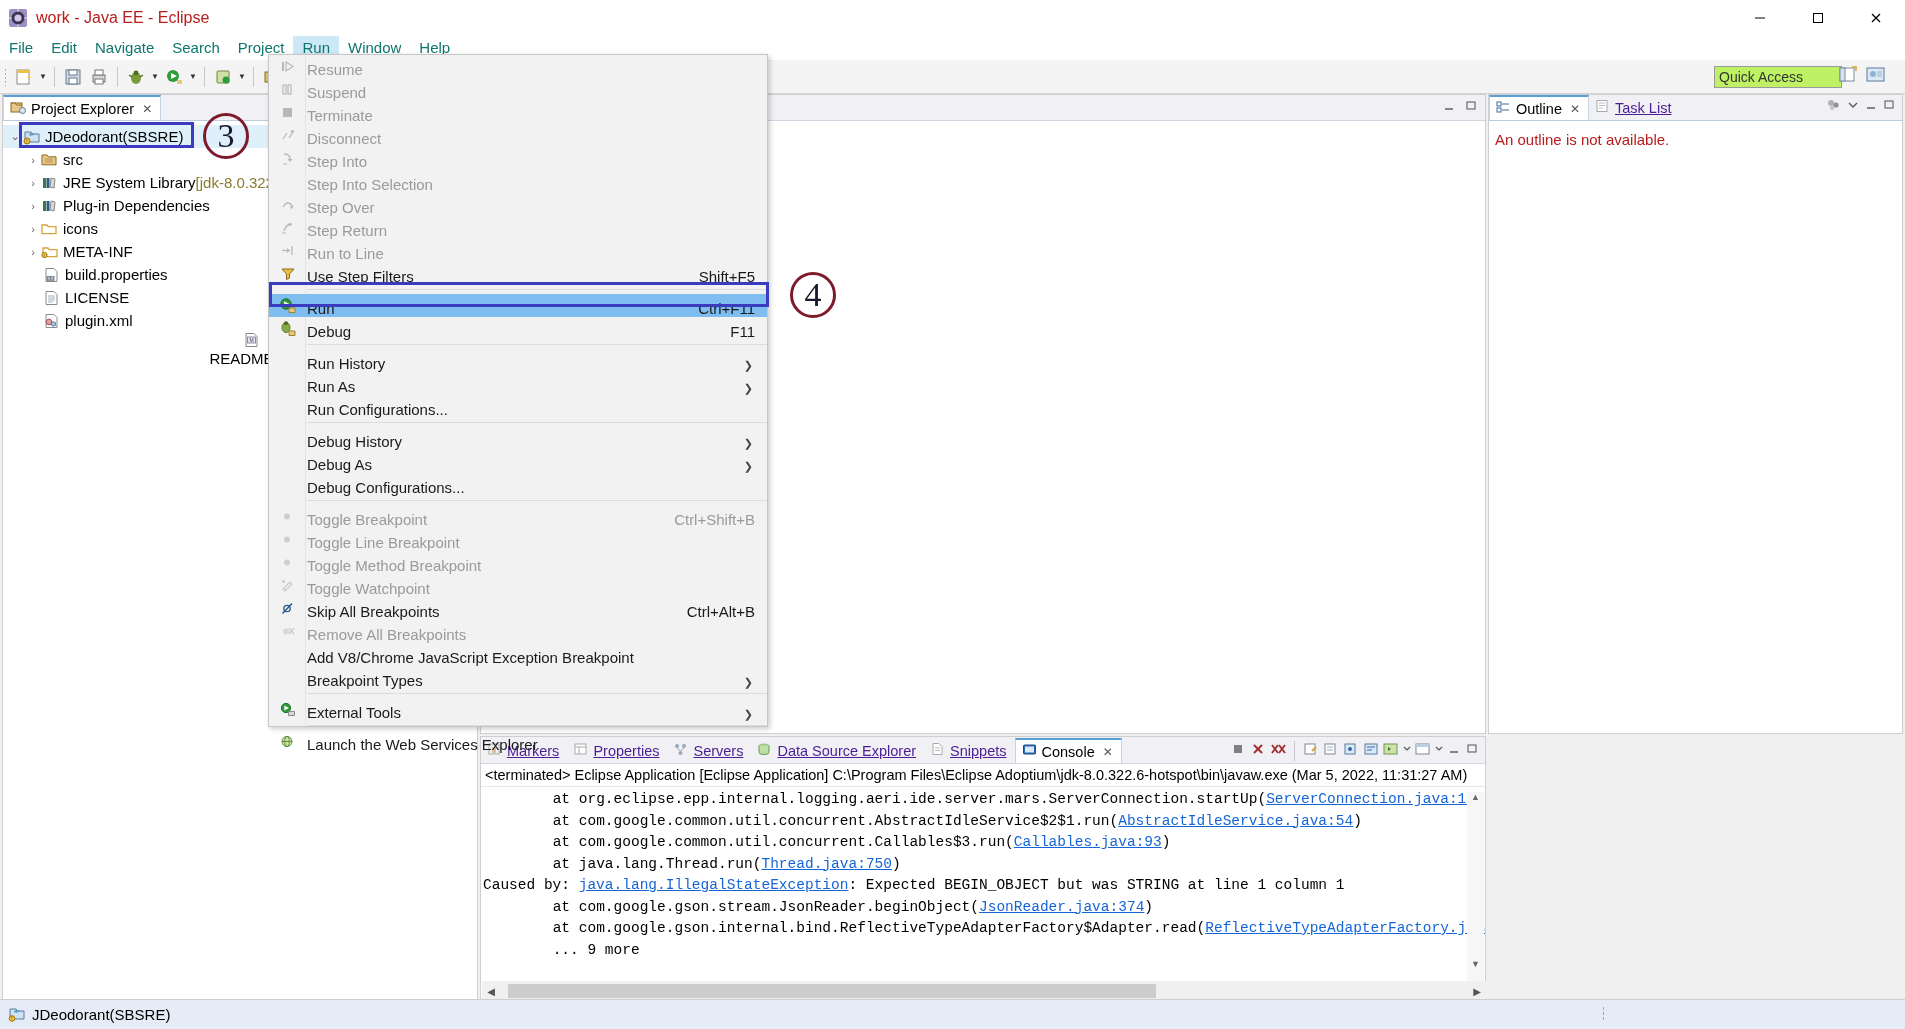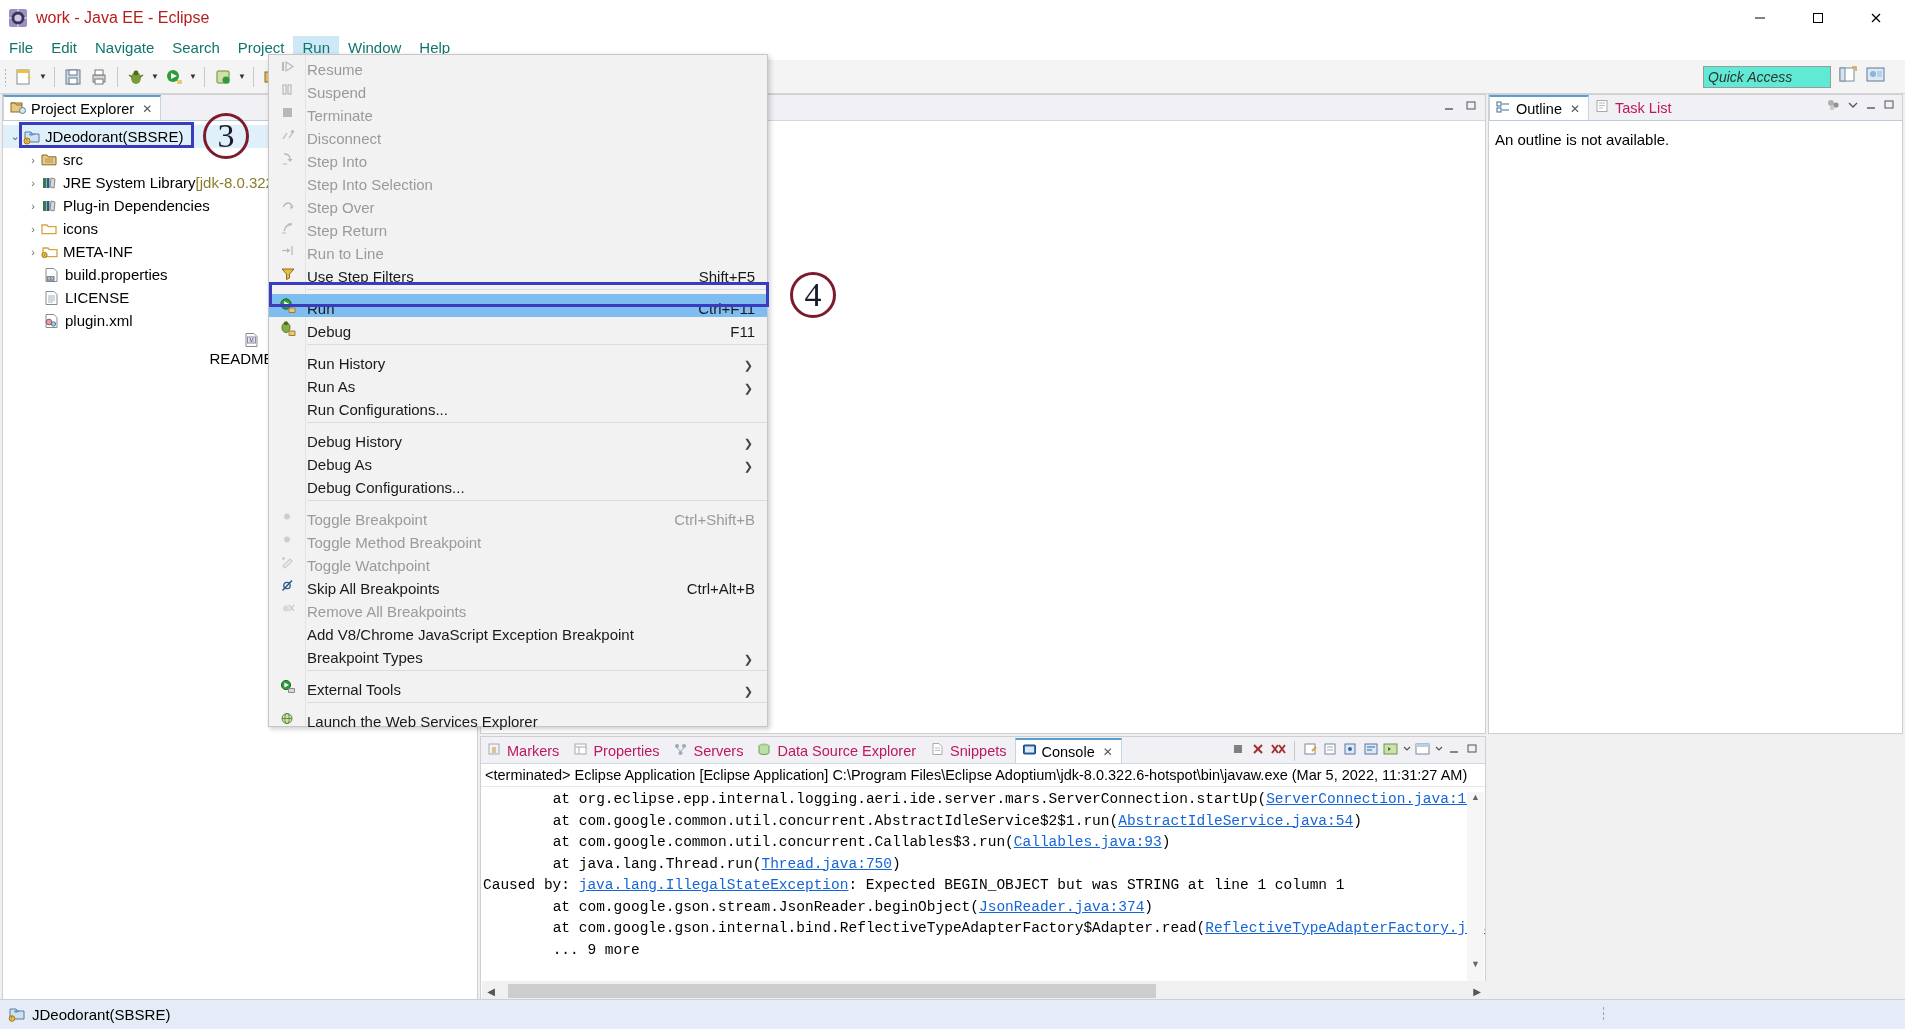--- a/index.html
+++ b/index.html
@@ -57,24 +57,24 @@
   .tb-arrow {
     width: 12px; height: 24px; display:flex; align-items:center; justify-content:center;
     font-size: 8px; color: #333;
   }
   .tb-sep { width: 1px; height: 20px; background: #c8c8c8; margin: 0 5px; }
   .tb-grip { width: 3px; height: 18px; margin: 0 4px;
     background-image: radial-gradient(#b0b0b0 1px, transparent 1px);
     background-size: 3px 4px; }
 
   #quickaccess {
-    position: absolute; right: 74px; top: 66px;
+    position: absolute; right: 63px; top: 66px;
     width: 128px; height: 22px;
-    border: 1px solid #9a9a9a; background: #5eead4;
-    font-size: 14px; color: #333; padding: 1px 4px; line-height: 18px; font-style: italic;
+    border: 1px solid #9a9a9a; background: #bef264;
+    font-size: 14px; color: #333; padding: 1px 4px; line-height: 18px;
   }
 
   
   #main {
     position: absolute; left: 0; top: 94px; width: 1905px; height: 905px;
     background: #f0f0f0;
   }
 
   
   #project-explorer {
@@ -87,21 +87,21 @@
     border-bottom: 1px solid #bcd; position: relative;
   }
   .view-tab {
     display: flex; align-items: center; gap: 5px;
     padding: 3px 8px 3px 6px; font-size: 14.5px; color: #000;
     background: #fff; border: 1px solid #c8d4e0; border-bottom: none;
     border-top: 2px solid #5a9fd4;
     height: 25px;
   }
   .view-tab.inactive {
-    background: transparent; border: none; border-top: none; color: #be185d;
+    background: transparent; border: none; border-top: none; color: #4c1d95; text-decoration: underline;
   }
   .tab-close { font-size: 12px; color: #555; margin-left: 3px; }
   .view-toolicons {
     margin-left: auto; display: flex; align-items: center; gap: 2px;
     padding-right: 5px; padding-bottom: 2px;
   }
 
   .tree { padding: 4px 0 0 0; font-size: 15px; color: #000; }
   .tree-row {
     display: flex; align-items: center; height: 23px; padding-left: 4px; white-space: nowrap;
@@ -158,21 +158,21 @@
   }
   .sc-arrow { width: 18px; text-align: center; font-size: 10px; color: #555; }
   .sc-track { flex: 1; height: 14px; background: #f0f0f0; position: relative; }
   .sc-thumb { position: absolute; left: 8px; top: 0; width: 648px; height: 14px; background: #cdcdcd; }
 
   
   #right-panel {
     position: absolute; left: 1488px; top: 0px; width: 415px; height: 640px;
     background: #ffffff; border: 1px solid #cfcfcf;
   }
-  #outline-body { font-size: 15px; color: #000000; padding: 10px 0 0 6px; }
+  #outline-body { font-size: 15px; color: #b91c1c; padding: 10px 0 0 6px; }
 
   
   .v-scroll {
     position: absolute; right: 1px; top: 55px; width: 17px; height: 190px;
     background: #f6f6f6;
   }
   .v-scroll .va { height: 17px; text-align:center; font-size: 9px; color: #666; }
 
   
   #statusbar {
@@ -861,20 +861,26 @@
     <span class="micon"><svg width="18" height="17" viewBox="0 0 18 17">
           <circle cx="8" cy="8.5" r="3" fill="#cfcfcf"></circle>
         </svg></span>
     <span class="mlabel">Toggle Breakpoint</span>
     <span class="accel" style="color:#9a9a9a;">Ctrl+Shift+B</span>
   </div>
   <div class="menu-item disabled">
     <span class="micon"><svg width="18" height="17" viewBox="0 0 18 17">
           <circle cx="8" cy="8.5" r="3" fill="#cfcfcf"></circle>
         </svg></span>
+    <span class="mlabel">Toggle Line Breakpoint</span>
+  </div>
+  <div class="menu-item disabled">
+    <span class="micon"><svg width="18" height="17" viewBox="0 0 18 17">
+          <circle cx="8" cy="8.5" r="3" fill="#cfcfcf"></circle>
+        </svg></span>
     <span class="mlabel">Toggle Method Breakpoint</span>
   </div>
   <div class="menu-item disabled">
     <span class="micon"><svg width="18" height="17" viewBox="0 0 18 17">
           <path d="M4 12 l7 -7 l2 2 l-7 7 z" fill="none" stroke="#c8c8c8" stroke-width="1.2"></path>
           <circle cx="4.5" cy="4.5" r="1.4" fill="#c8c8c8"></circle>
         </svg></span>
     <span class="mlabel">Toggle Watchpoint</span>
   </div>
   <div class="menu-item">

